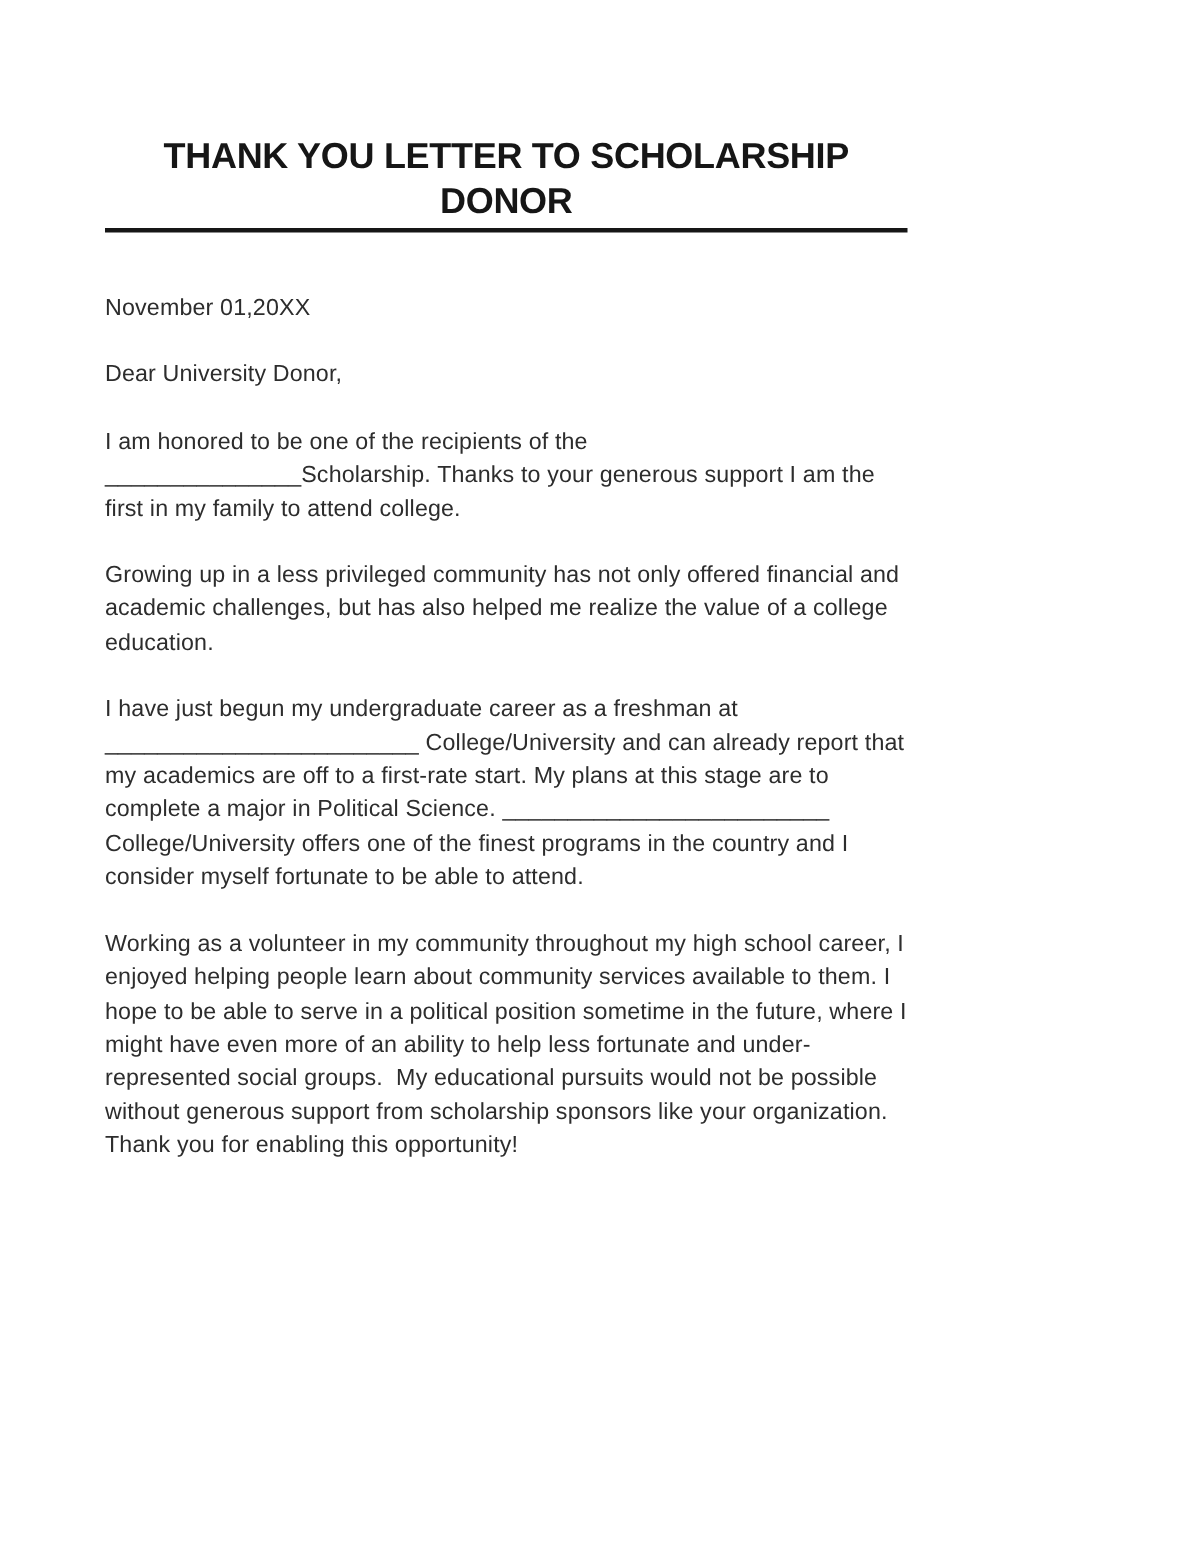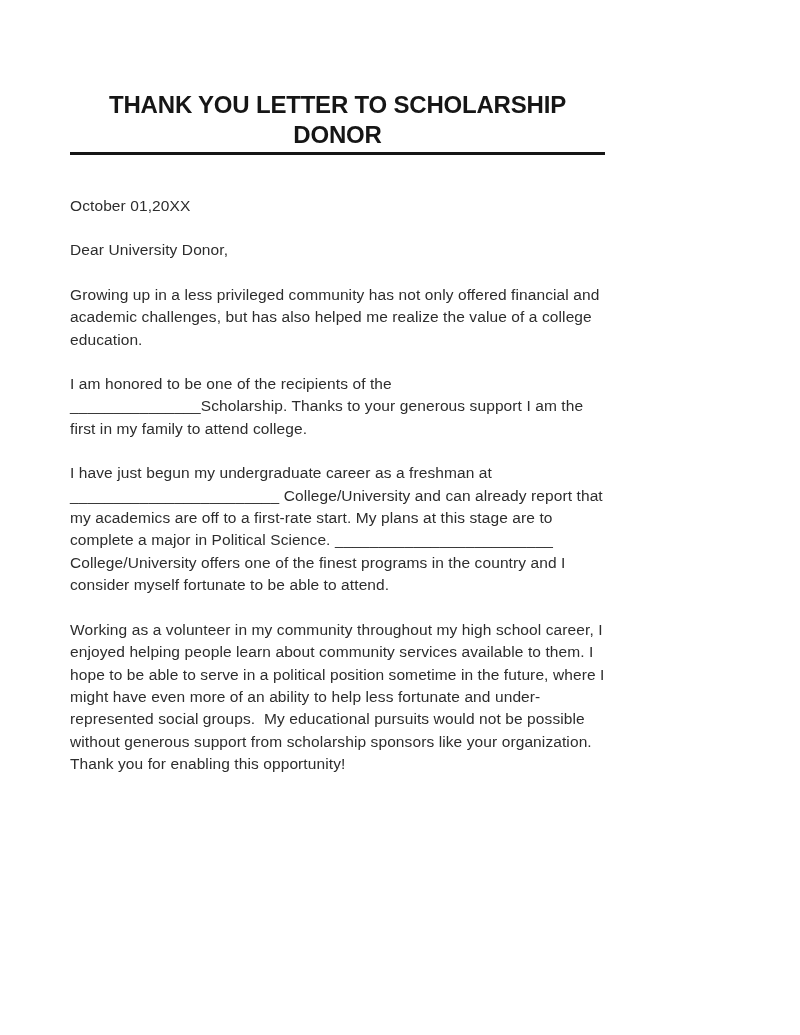--- a/index.html
+++ b/index.html
@@ -42,25 +42,25 @@
   .date-line {
     margin-top: 0;
   }
 </style>
 </head>
 <body>
 
 <div class="page">
   <h1 class="title"><span class="title-inner">THANK YOU LETTER TO SCHOLARSHIP DONOR</span></h1>
 
-  <p class="block date-line">October 01,20XX</p>
+  <p class="block date-line">November 01,20XX</p>
 
   <p class="block">Dear University Donor,</p>
 
+  <p class="block">I am honored to be one of the recipients of the _______________Scholarship. Thanks to your generous support I am the first in my family to attend college.</p>
+
   <p class="block">Growing up in a less privileged community has not only offered financial and academic challenges, but has also helped me realize the value of a college education.</p>
-
-  <p class="block">I am honored to be one of the recipients of the _______________Scholarship. Thanks to your generous support I am the first in my family to attend college.</p>
 
   <p class="block">I have just begun my undergraduate career as a freshman at ________________________ College/University and can already report that my academics are off to a first-rate start. My plans at this stage are to complete a major in Political Science. _________________________ College/University offers one of the finest programs in the country and I consider myself fortunate to be able to attend.</p>
 
   <p class="block">Working as a volunteer in my community throughout my high school career, I enjoyed helping people learn about community services available to them. I hope to be able to serve in a political position sometime in the future, where I might have even more of an ability to help less fortunate and under-represented social groups.  My educational pursuits would not be possible without generous support from scholarship sponsors like your organization.  Thank you for enabling this opportunity!</p>
 
 </div>
 
 </body></html>

